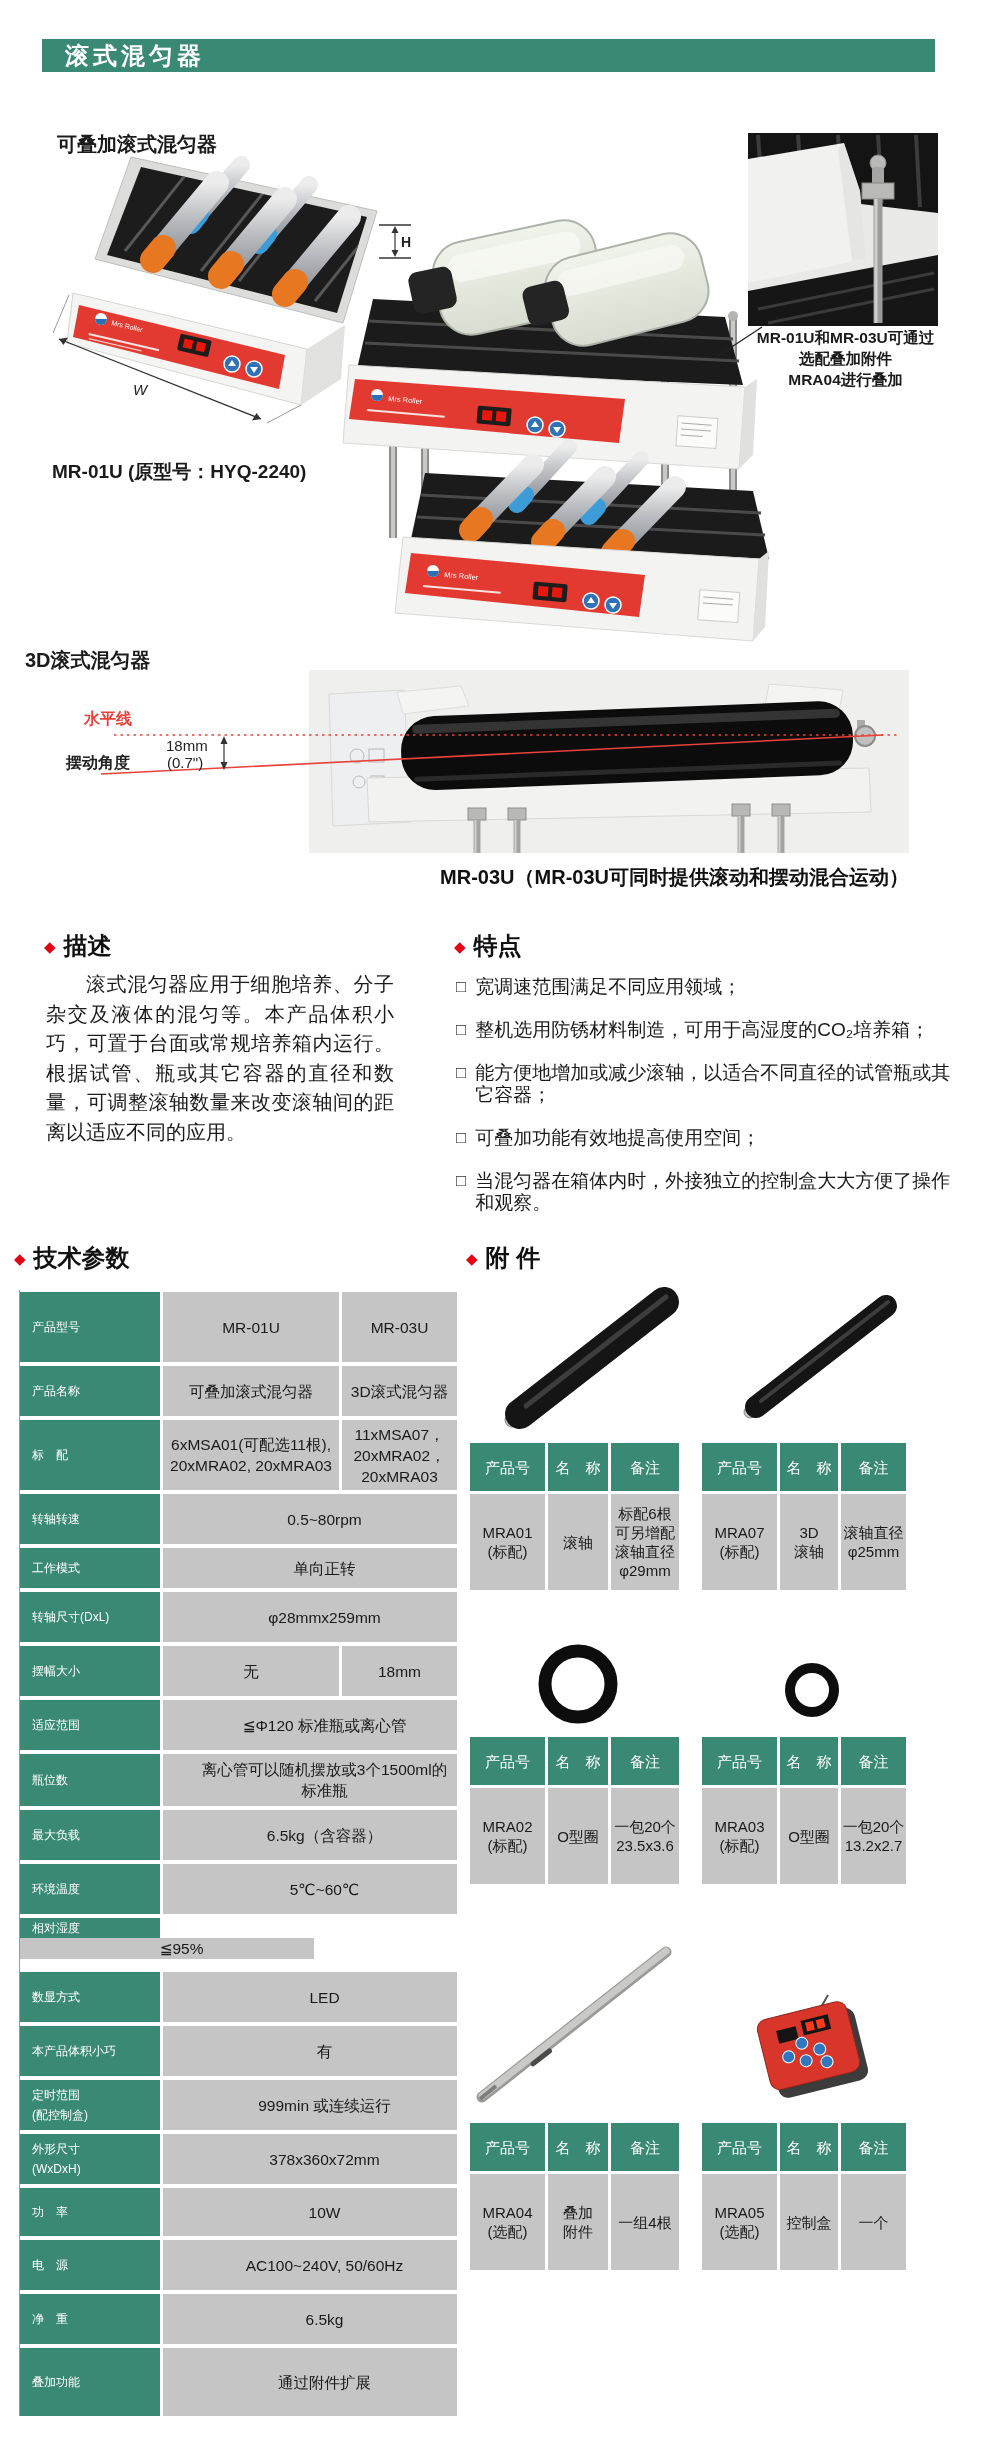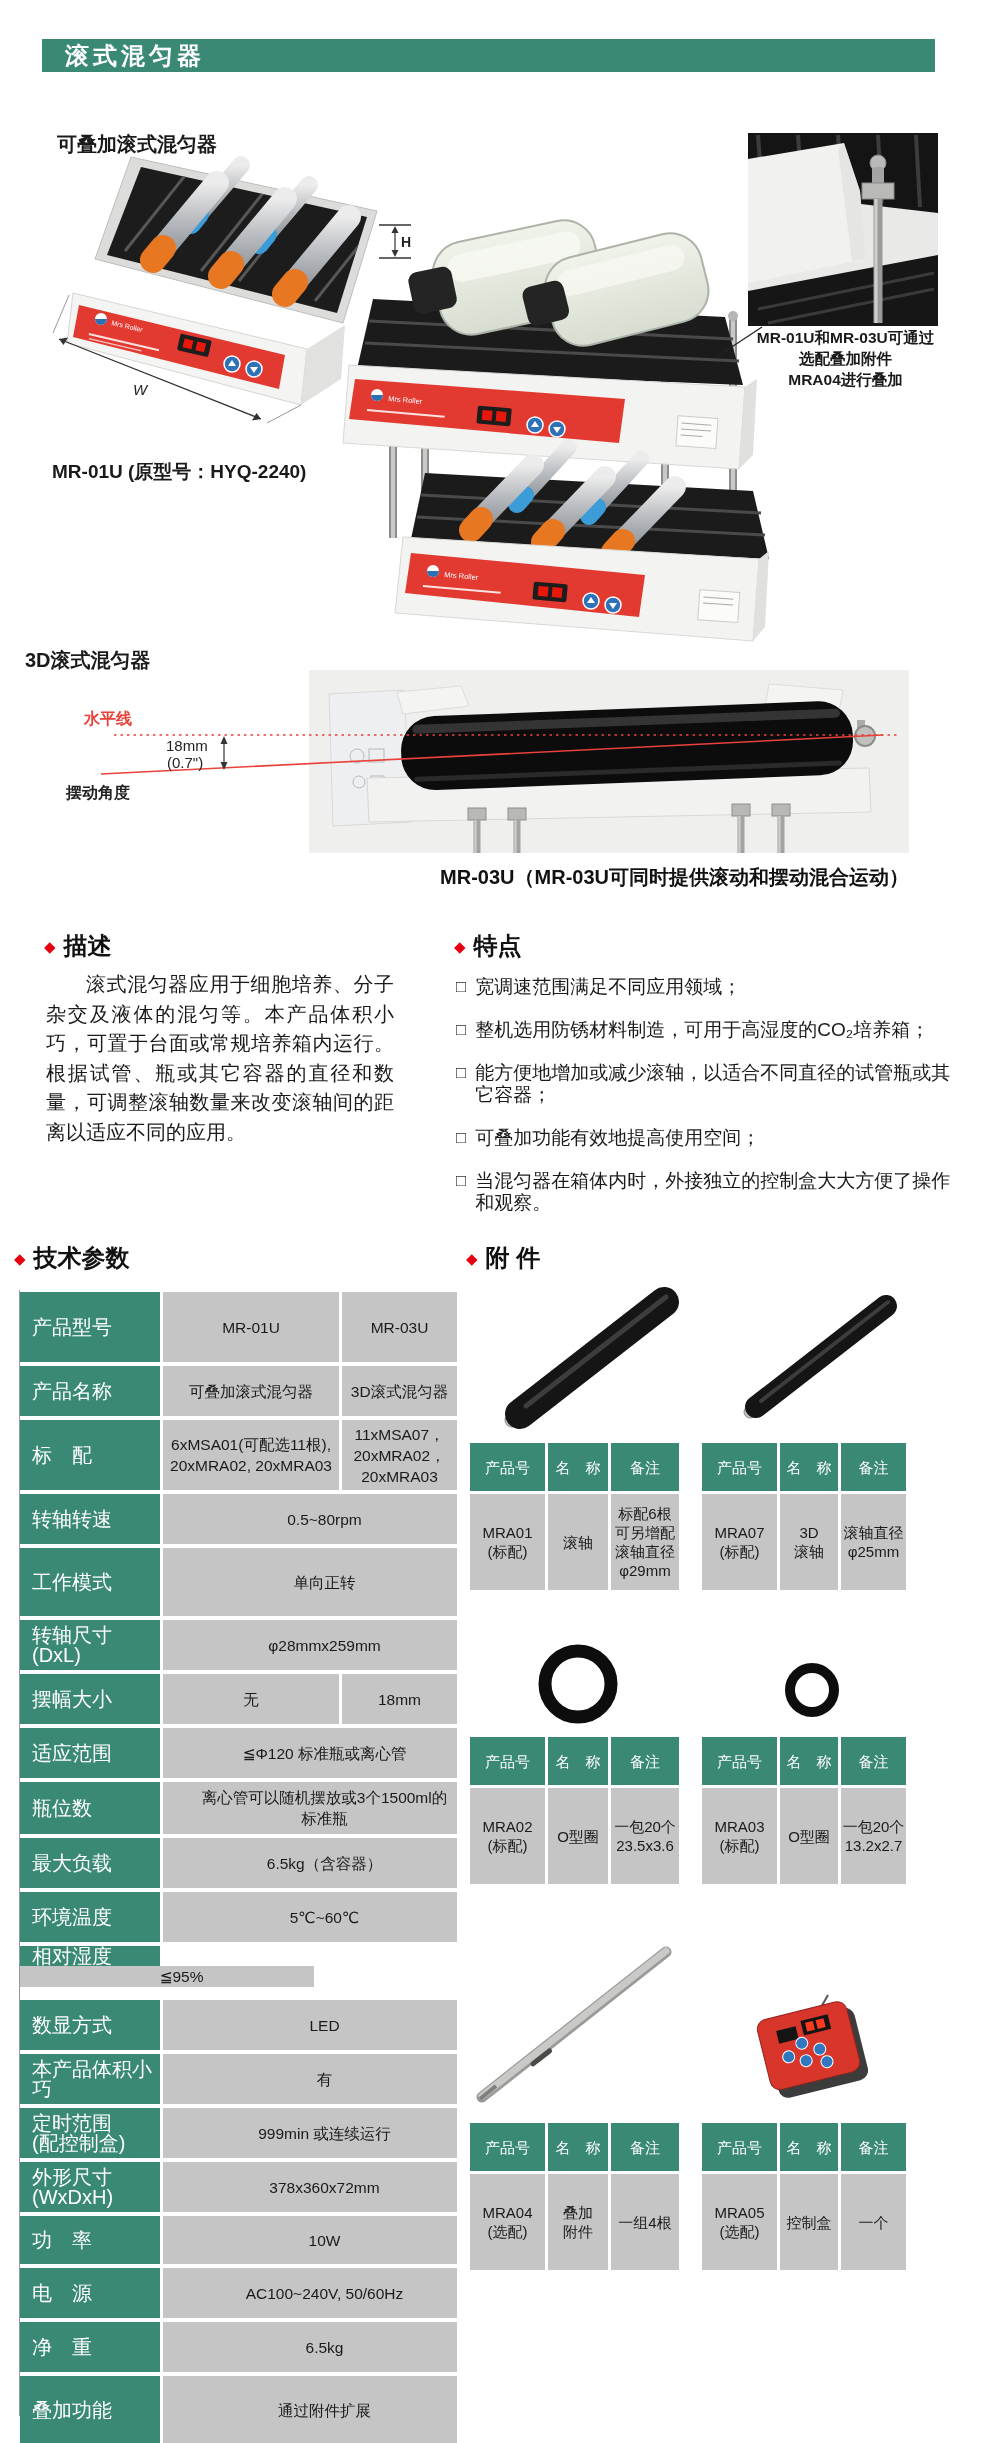--- a/index.html
+++ b/index.html
@@ -18,21 +18,21 @@
   .lbl-stackable{left:57px;top:131px;font-size:20px;}
   .lbl-3d{left:25px;top:647px;font-size:20px;}
   .cap-mr01{left:52px;top:459px;font-size:19px;}
   .inset-caption{left:738px;top:327px;width:215px;text-align:center;
                  font-size:15.5px;line-height:21px;font-weight:600;color:#1a1a1a;}
   .cap-mr03{left:309px;top:864px;width:600px;text-align:right;font-size:20px;font-weight:600;}
 
   .lbl-level{left:84px;top:709px;font-size:16px;color:#E8423A;font-weight:600;}
   .lbl-18{left:166px;top:737px;font-size:15px;color:#222;}
   .lbl-07{left:167px;top:754px;font-size:15px;color:#222;}
-  .lbl-angle{left:66px;top:783px;font-size:16px;color:#222;font-weight:600;}
+  .lbl-angle{left:66px;top:753px;font-size:16px;color:#222;font-weight:600;}
 
   
   .sec-heading{display:flex;align-items:center;gap:8px;font-size:24px;font-weight:bold;color:#111;}
   .diamond{color:#E60012;font-size:15px;line-height:1;}
   .h-desc{left:44px;top:930px;}
   .h-feat{left:454px;top:930px;}
   .h-tech{left:14px;top:1242px;}
   .h-acc{left:466px;top:1242px;}
 
   
@@ -42,21 +42,21 @@
   
   .feat-list{left:456px;top:976px;width:505px;list-style:none;margin:0;padding:0;}
   .feat-list li{display:flex;align-items:flex-start;margin-bottom:21px;
                 font-size:19px;line-height:22px;color:#1a1a1a;}
   .chk{font-size:17px;margin-right:9px;color:#333;flex:0 0 auto;}
 
   
   .spec-table{left:20px;top:1292px;width:437px;}
   .spec-hairline{left:19px;top:1290px;width:1px;height:1126px;background:#9a9a9a;}
   .spec-row{display:flex;margin-bottom:4px;}
-  .spec-label{width:140px;background:#3A8975;color:#fff;font-size:20px;line-height:20px;
+  .spec-label{width:140px;background:#3A8975;color:#fff;font-size:12px;line-height:20px;
               display:flex;align-items:center;padding-left:12px;box-sizing:border-box;
               margin-right:3px;white-space:pre-line;flex:0 0 auto;}
   .spec-value{background:#C5C5C5;color:#1a1a1a;font-size:15.5px;line-height:21px;
               display:flex;align-items:center;justify-content:center;text-align:center;
               white-space:pre-line;box-sizing:border-box;padding:0 3px;}
   .spec-value.full{width:294px;padding-left:32px;}
   .spec-value.c1{width:176px;margin-right:3px;}
   .spec-value.c2{width:115px;}
 
   
@@ -400,21 +400,21 @@
         <div class="spec-value c1">6xMSA01(可配选11根),
 20xMRA02, 20xMRA03</div>
         <div class="spec-value c2">11xMSA07，
 20xMRA02，
 20xMRA03</div>
       </div>
       <div class="spec-row" style="height: 50px;">
         <div class="spec-label">转轴转速</div>
         <div class="spec-value full">0.5~80rpm</div>
       </div>
-      <div class="spec-row" style="height: 68px;">
+      <div class="spec-row" style="height: 40px;">
         <div class="spec-label">工作模式</div>
         <div class="spec-value full">单向正转</div>
       </div>
       <div class="spec-row" style="height: 50px;">
         <div class="spec-label">转轴尺寸(DxL)</div>
         <div class="spec-value full">φ28mmx259mm</div>
       </div>
       <div class="spec-row" style="height: 50px;">
         <div class="spec-label">摆幅大小</div>
         <div class="spec-value c1">无</div>

